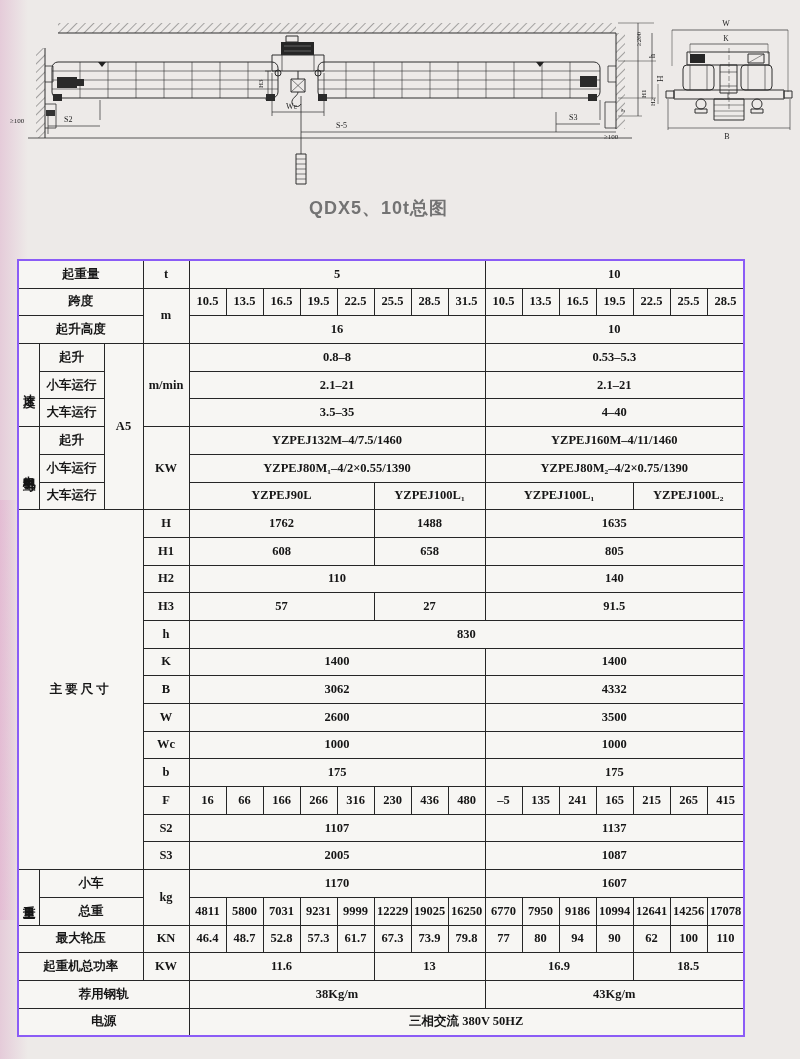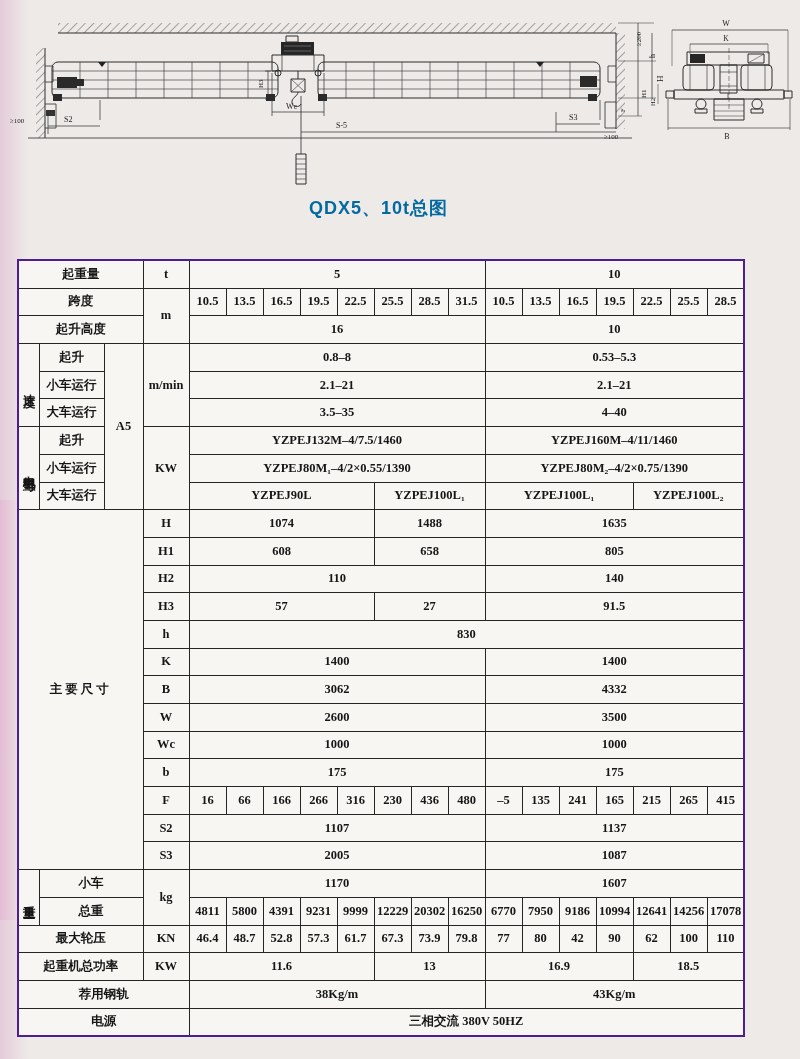--- a/index.html
+++ b/index.html
@@ -17,26 +17,26 @@
     position:absolute;left:0;top:500px;width:20px;height:420px;
     background:linear-gradient(90deg,rgba(226,170,205,.45),rgba(237,234,232,0));
     pointer-events:none;
   }
   .drawing{position:absolute;left:0;top:6px;}
   .drawing path,.drawing rect,.drawing line,.drawing circle{vector-effect:non-scaling-stroke;}
   .dwg-label{font-family:"Liberation Serif",serif;fill:#232323;}
   .doc-title{
     position:absolute;left:0;top:196px;width:757px;text-align:center;
     font-family:"Liberation Sans",sans-serif;font-weight:bold;font-size:18px;
-    color:#0369a1;letter-spacing:1px;
+    color:#737373;letter-spacing:1px;
   }
   table.spec{
     position:absolute;left:17px;top:259px;width:628px;
     border-collapse:collapse;table-layout:fixed;
-    border:2px solid #4c1d95;
+    border:2px solid #8b5cf6;
   }
   table.spec td{
     border:1.6px solid #262626;
     height:26.7px;padding:0;
     text-align:center;vertical-align:middle;
     font-weight:bold;color:#161616;line-height:1.05;
     background:#f7f6f3;
     font-size:12.5px;
     overflow:hidden;white-space:nowrap;
   }
@@ -268,21 +268,21 @@
   <tr>
     <td class="zh">大车运行</td>
     <td colspan="5" class="v">YZPEJ90L</td>
     <td colspan="3" class="v">YZPEJ100L₁</td>
     <td colspan="4" class="v">YZPEJ100L₁</td>
     <td colspan="4" class="v">YZPEJ100L₂</td>
   </tr>
   <tr>
     <td rowspan="13" colspan="3" class="grp zh">主要尺寸</td>
     <td class="dim">H</td>
-    <td colspan="5" class="v">1074</td>
+    <td colspan="5" class="v">1762</td>
     <td colspan="3" class="v">1488</td>
     <td colspan="8" class="v">1635</td>
   </tr>
   <tr>
     <td class="dim">H1</td>
     <td colspan="5" class="v">608</td>
     <td colspan="3" class="v">658</td>
     <td colspan="8" class="v">805</td>
   </tr>
   <tr>
@@ -358,25 +358,25 @@
     <td rowspan="2" class="vert zh">重量</td>
     <td colspan="2" class="zh">小车</td>
     <td rowspan="2" class="u">kg</td>
     <td colspan="8" class="v">1170</td>
     <td colspan="8" class="v">1607</td>
   </tr>
   <tr>
     <td colspan="2" class="zh">总重</td>
     <td class="v vs">4811</td>
     <td class="v vs">5800</td>
-    <td class="v vs">4391</td>
+    <td class="v vs">7031</td>
     <td class="v vs">9231</td>
     <td class="v vs">9999</td>
     <td class="v vs">12229</td>
-    <td class="v vs">20302</td>
+    <td class="v vs">19025</td>
     <td class="v vs">16250</td>
     <td class="v vs">6770</td>
     <td class="v vs">7950</td>
     <td class="v vs">9186</td>
     <td class="v vs">10994</td>
     <td class="v vs">12641</td>
     <td class="v vs">14256</td>
     <td class="v vs">17078</td>
     <td class="v vs">19832</td>
   </tr>
@@ -386,21 +386,21 @@
     <td class="v vm">46.4</td>
     <td class="v vm">48.7</td>
     <td class="v vm">52.8</td>
     <td class="v vm">57.3</td>
     <td class="v vm">61.7</td>
     <td class="v vm">67.3</td>
     <td class="v vm">73.9</td>
     <td class="v vm">79.8</td>
     <td class="v vm">77</td>
     <td class="v vm">80</td>
-    <td class="v vm">42</td>
+    <td class="v vm">94</td>
     <td class="v vm">90</td>
     <td class="v vm">62</td>
     <td class="v vm">100</td>
     <td class="v vm">110</td>
     <td class="v vm">118</td>
   </tr>
   <tr>
     <td colspan="3" class="zh">起重机总功率</td>
     <td class="u">KW</td>
     <td colspan="5" class="v">11.6</td>

